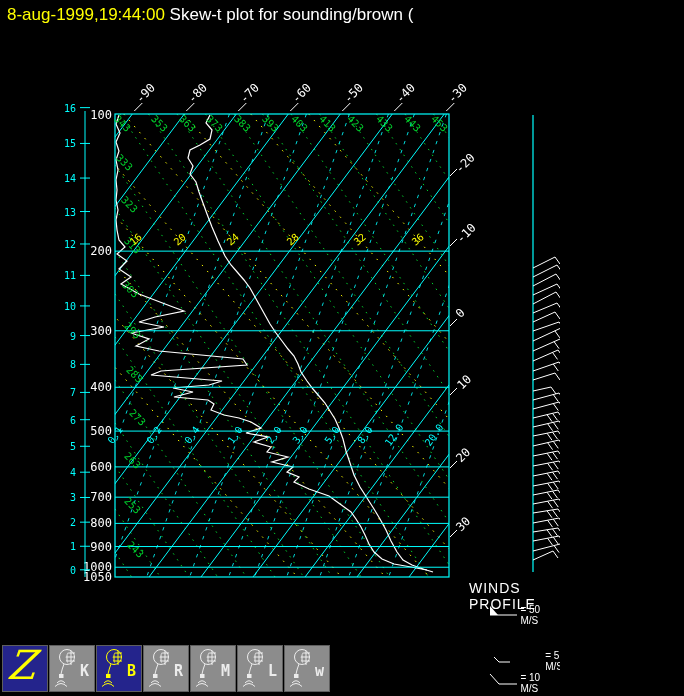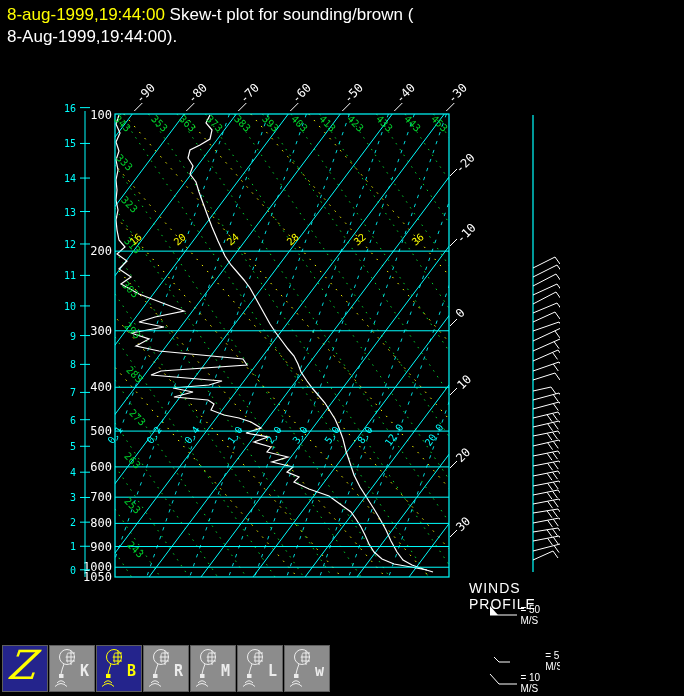--- a/index.html
+++ b/index.html
@@ -22,21 +22,21 @@
   .btn.logo .zglyph{position:absolute;left:0;top:-4px;width:100%;text-align:center;
        font-family:"DejaVu Serif",serif;font-style:italic;font-size:40px;color:#ffff00;
        transform:skewX(-8deg);}
   .balloon{position:absolute;left:3px;top:2px;}
 </style>
 </head>
 <body>
 
 <div id="screen">
 
-  <div id="title"><span class="ts">8-aug-1999,19:44:00</span><span> Skew-t plot for sounding/brown (</span><br><span>8-Aug-1999,19:44:00).</span></div>
+  <div id="title"><span class="ts">8-aug-1999,19:44:00</span><span> Skew-t plot for sounding/brown (</span><br></div>
 
   <div id="topline"></div>
 
   <svg id="plot" width="684" height="696" style="position:absolute;left:0;top:0;">
       <clipPath id="pc">
         <rect x="115" y="114" width="334" height="463"></rect>
       </clipPath>
       <g clip-path="url(#pc)">
         <line x1="115" y1="552" x2="515" y2="1152" stroke="#00d22d" stroke-width="1" stroke-dasharray="1.5 5.5"></line>
         <line x1="115" y1="509" x2="515" y2="1109" stroke="#00d22d" stroke-width="1" stroke-dasharray="1.5 5.5"></line>

